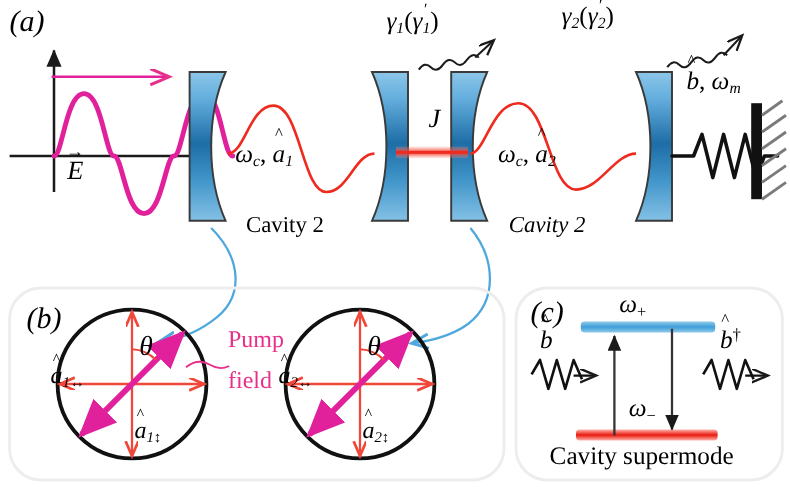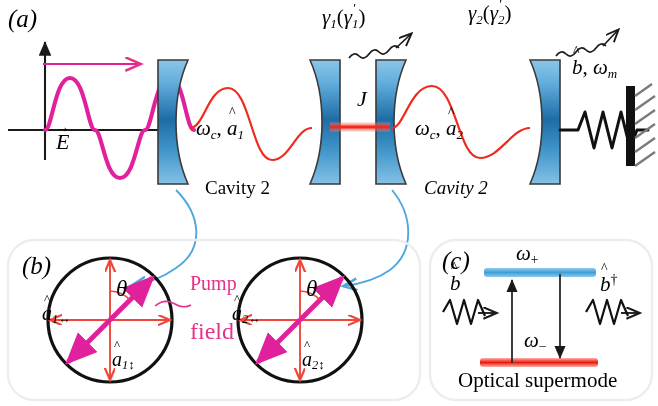--- a/index.html
+++ b/index.html
@@ -231,33 +231,33 @@
   <span class="it" style="position:relative;"><span style="position:absolute;left:2px;top:-10px;font-size:13px;font-style:normal;">^</span><span>a</span></span><span class="sub">2↔</span>
 </div>
 
 <div class="lbl" style="left:302px;top:349px;font-size:20px;">
   <span class="it" style="position:relative;"><span style="position:absolute;left:2px;top:-10px;font-size:13px;font-style:normal;">^</span><span>a</span></span><span class="sub">2↕</span>
 </div>
 
 <div class="lbl it" style="left:306px;top:277px;font-size:23px;">θ</div>
 
 <div class="lbl pumpcol" style="left:190px;top:273px;font-size:20px;">Pump</div>
-<div class="lbl pumpcol" style="left:190px;top:319px;font-size:24px;">field</div>
+<div class="lbl pumpcol" style="left:190px;top:307px;font-size:20px;">field</div>
 
 <div class="lbl panel-letter" style="left:442px;top:248px;">(c)</div>
 
 <div class="lbl" style="left:516px;top:243px;font-size:21px;">
   <span class="it">ω</span><span class="sup" style="font-style:normal;vertical-align:-0.3em;font-size:0.65em;">+</span>
 </div>
 
 <div class="lbl" style="left:524px;top:330px;font-size:21px;">
   <span class="it">ω</span><span class="sup" style="font-style:normal;vertical-align:-0.3em;font-size:0.65em;">−</span>
 </div>
 
 <div class="lbl" style="left:450px;top:273px;font-size:21px;">
   <span class="it" style="position:relative;"><span style="position:absolute;left:1px;top:-10px;font-size:14px;font-style:normal;">^</span><span>b</span></span>
 </div>
 
 <div class="lbl" style="left:600px;top:273px;font-size:21px;">
   <span class="it" style="position:relative;"><span style="position:absolute;left:1px;top:-10px;font-size:14px;font-style:normal;">^</span><span>b</span></span><span style="font-size:14px;vertical-align:0.5em;font-style:normal;">†</span>
 </div>
 
-<div class="lbl" style="left:458px;top:370px;font-size:21px;">Optical supermode</div>
+<div class="lbl" style="left:458px;top:370px;font-size:21px;">Cavity supermode</div>
 
 </body></html>

